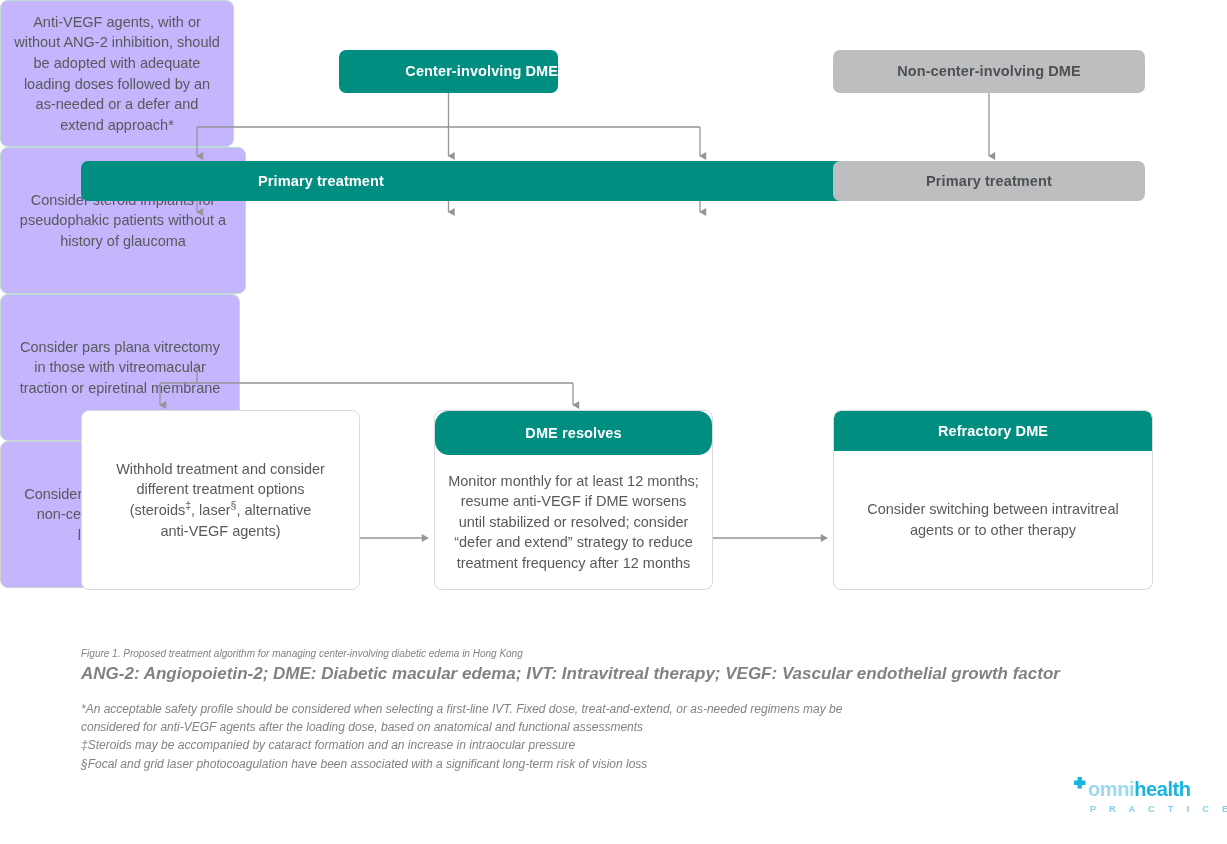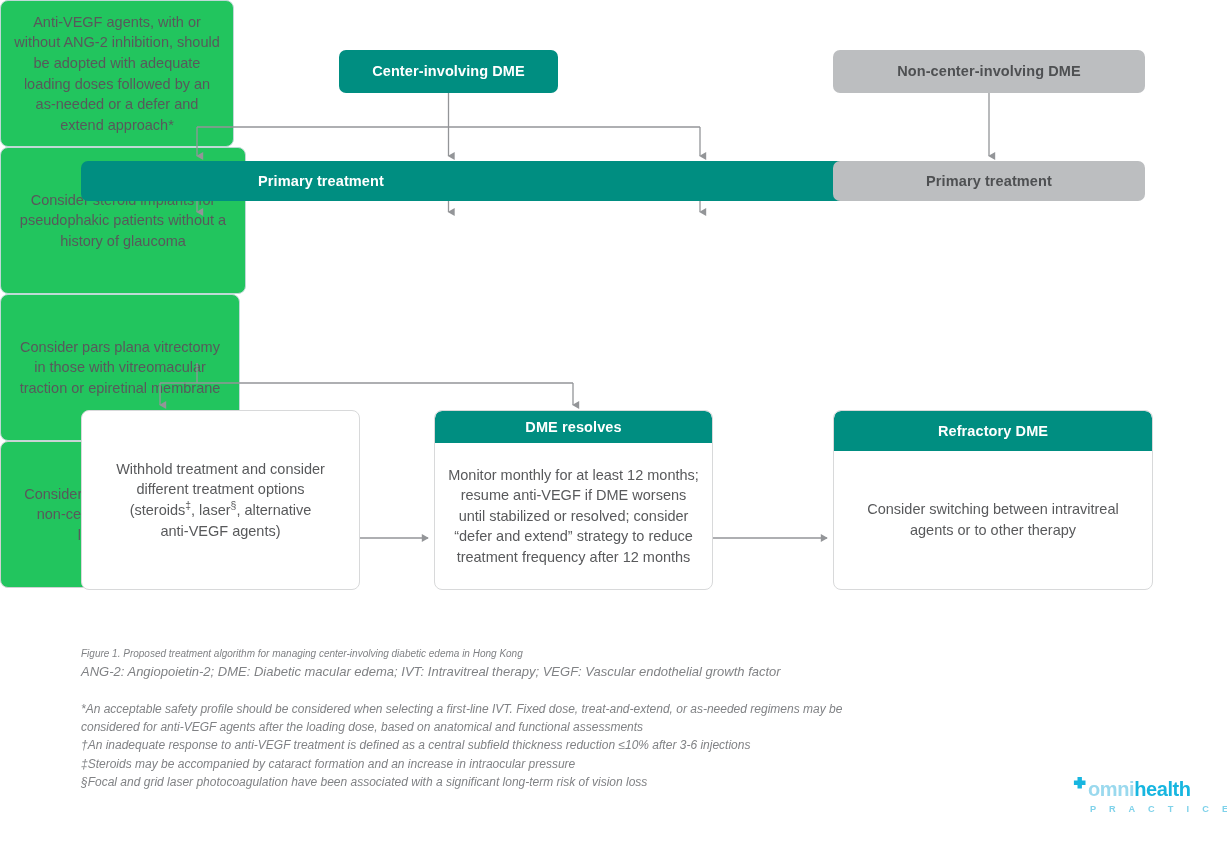--- a/index.html
+++ b/index.html
@@ -40,28 +40,28 @@
   .teal-fill { background: #008e81; }
   .grey-fill { background: #bcbec0; }
   .grey-fill .hdr { color: #4e5052; }
 
   .pill {
     border-radius: 7px;
     font-size: 14.5px;
   }
 
   
-  #node-center-dme { left: 339px; top: 50px; width: 219px; height: 43px; }
+  #node-center-dme { left: 339px; top: 50px; width: 219px; height: 43px; align-items: flex-end; }
   #node-noncenter-dme { left: 833px; top: 50px; width: 312px; height: 43px; }
   #node-primary-left { left: 81px; top: 161px; width: 964px; height: 40px; }
   #node-primary-right { left: 833px; top: 161px; width: 312px; height: 40px; }
 
   
   .card {
-    background: #22c55e;
+    background: #c4b5fd;
     border: 1px solid #bfd9d6;
     border-radius: 8px;
     display: flex;
     align-items: center;
     justify-content: center;
     text-align: center;
     padding: 10px 12px;
     font-size: 14.5px;
     line-height: 1.42;
     color: #58595b;
@@ -97,35 +97,35 @@
     font-size: 14.5px;
     line-height: 1.42;
     color: #58595b;
   }
 
   #node-persistent { left: 81px;  top: 410px; width: 279px; height: 180px; }
   #node-resolves   { left: 434px; top: 410px; width: 279px; height: 180px; }
   #node-refractory { left: 833px; top: 410px; width: 320px; height: 180px; }
 
   #node-persistent .hdr { height: 51px; }
-  #node-resolves .hdr   { height: 32px; }
+  #node-resolves .hdr   { height: 44px; border-radius: 14px; }
   #node-refractory .hdr { height: 40px; }
 
   sup { font-size: .72em; line-height: 0; vertical-align: super; }
 
   
   .caption-block {
     position: absolute;
     left: 81px;
     width: 1070px;
     font-style: italic;
     color: #808285;
   }
   #caption-figure { top: 648px; font-size: 10px; }
-  #caption-abbrev { top: 664px; font-size: 13px; }
+  #caption-abbrev { top: 664px; font-size: 17px; font-weight: bold; }
   #footnotes {
     position: absolute;
     left: 81px; top: 700px; width: 1080px;
     font-style: italic; font-size: 12px;
     line-height: 1.52;
     color: #808285;
   }
   #footnotes p { margin: 0; }
 
   
@@ -247,21 +247,20 @@
     <div class="hdr">Refractory DME</div>
     <div class="body">Consider switching between intravitreal agents or to other therapy</div>
   </div>
 
   <div class="caption-block" id="caption-figure">Figure 1. Proposed treatment algorithm for managing center-involving diabetic edema in Hong Kong</div>
   <div class="caption-block" id="caption-abbrev">ANG-2: Angiopoietin-2; DME: Diabetic macular edema; IVT: Intravitreal therapy; VEGF: Vascular endothelial growth factor</div>
 
   <div id="footnotes">
     <p>*An acceptable safety profile should be considered when selecting a first-line IVT. Fixed dose, treat-and-extend, or as-needed regimens may be</p>
     <p>considered for anti-VEGF agents after the loading dose, based on anatomical and functional assessments</p>
-    <p>†An inadequate response to anti-VEGF treatment is defined as a central subfield thickness reduction ≤10% after 3-6 injections</p>
     <p>‡Steroids may be accompanied by cataract formation and an increase in intraocular pressure</p>
     <p>§Focal and grid laser photocoagulation have been associated with a significant long-term risk of vision loss</p>
   </div>
 
   <div id="logo">
     <svg id="logo-mark" width="30" height="32" viewBox="0 0 30 32" xmlns="http://www.w3.org/2000/svg">
       <path d="M9.5 1 h4.4 v3.6 h3.6 v4.3 h-3.6 v3.6 h-4.4 v-3.6 h-3.6 v-4.3 h3.6 z" fill="#17b6e0"></path>
     </svg>
     <div id="logo-wordmark">
       <span id="logo-omni">omni</span><span id="logo-health">health</span>

